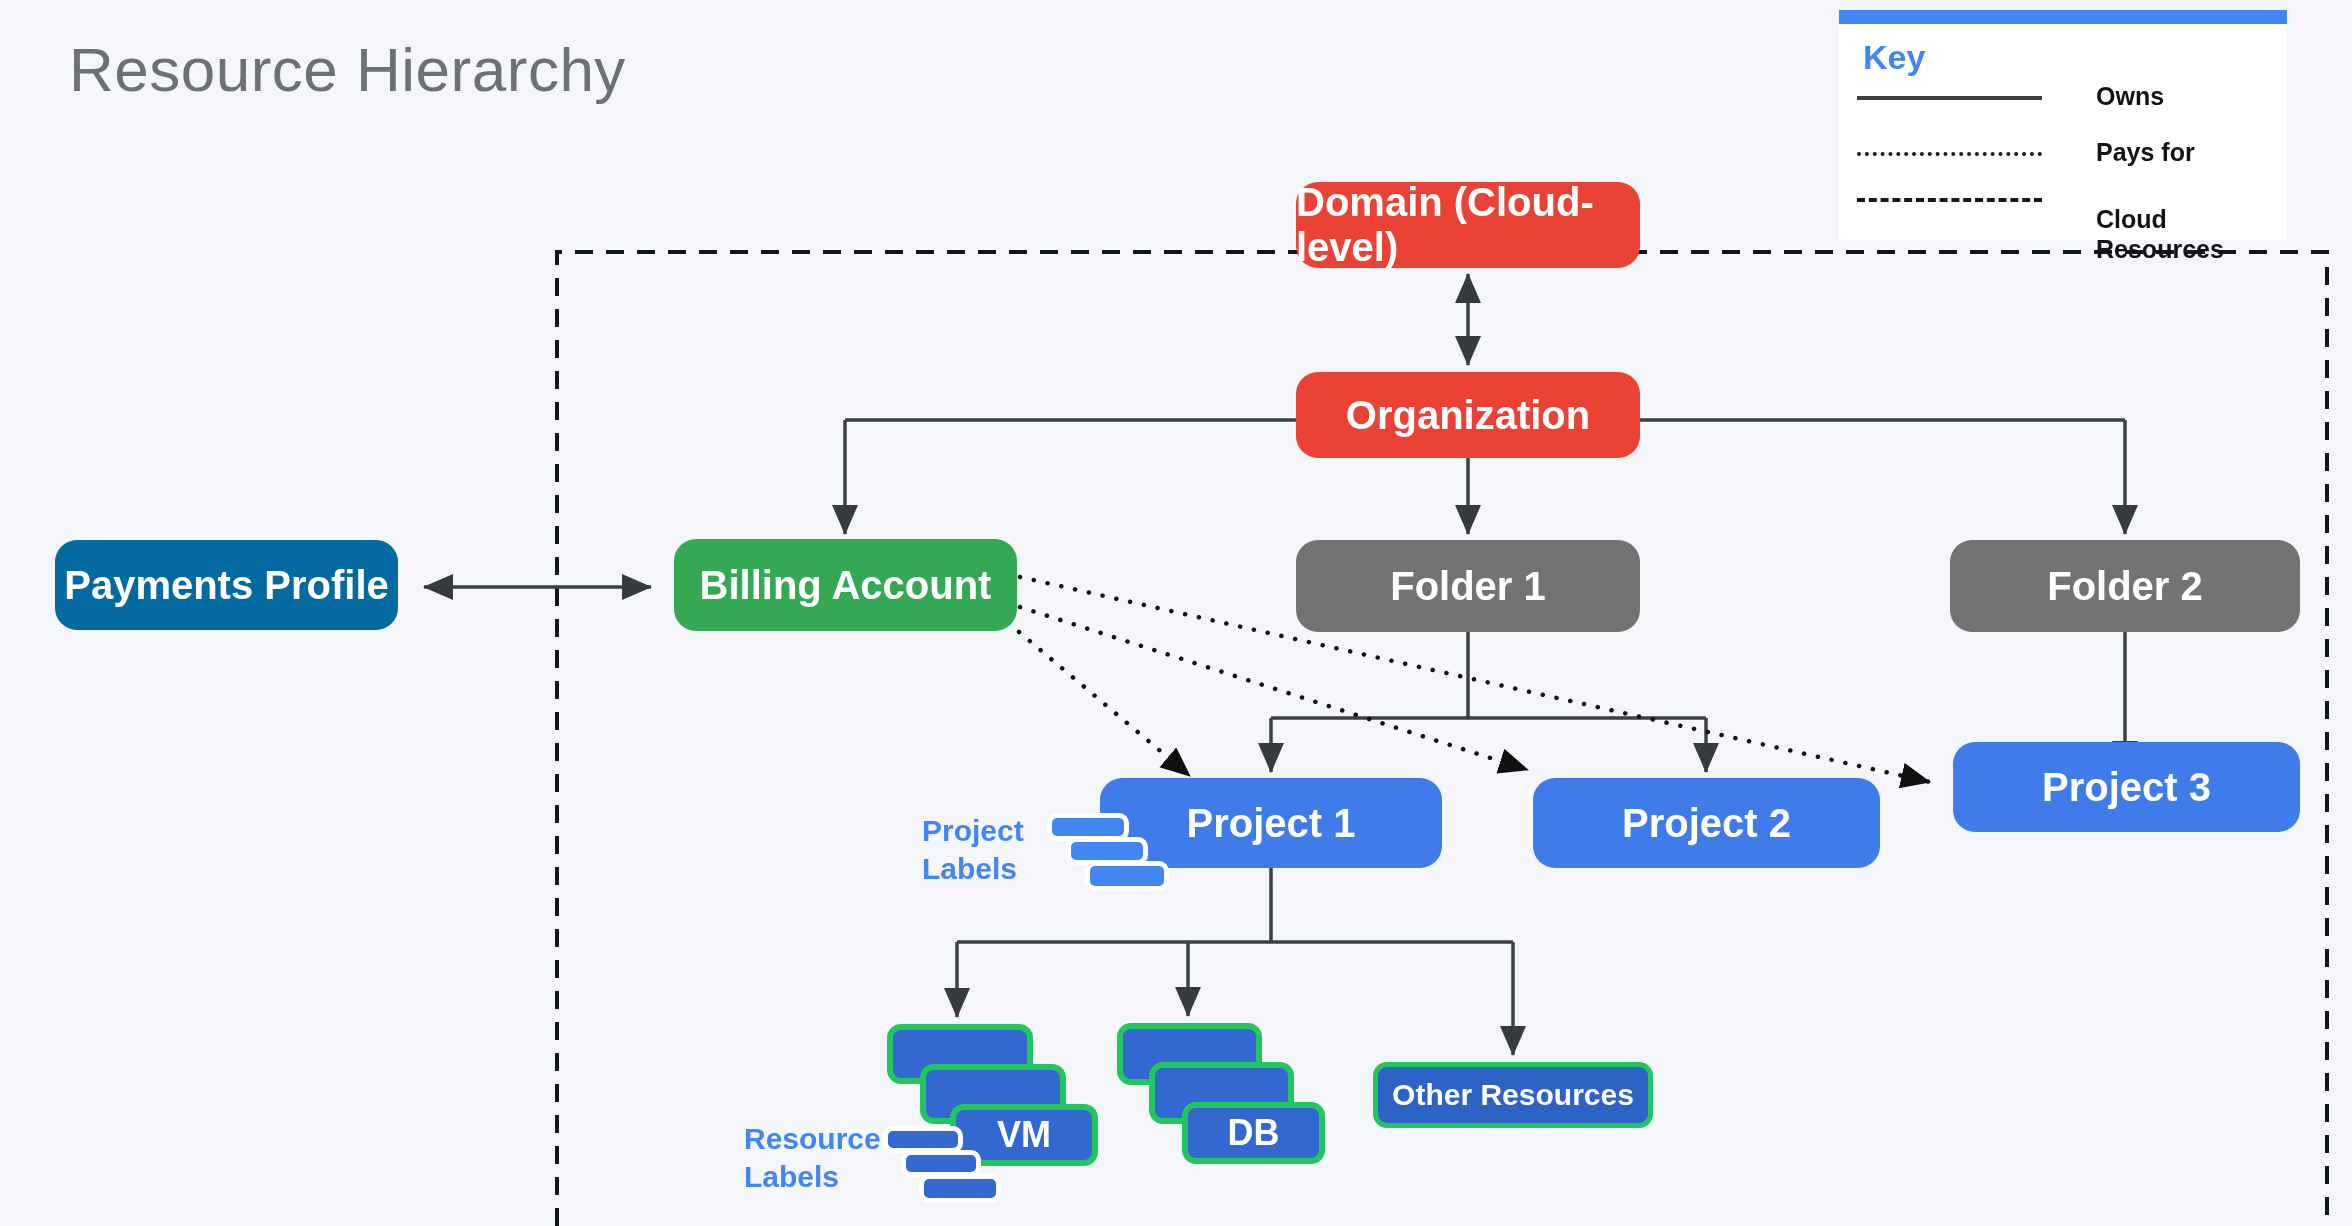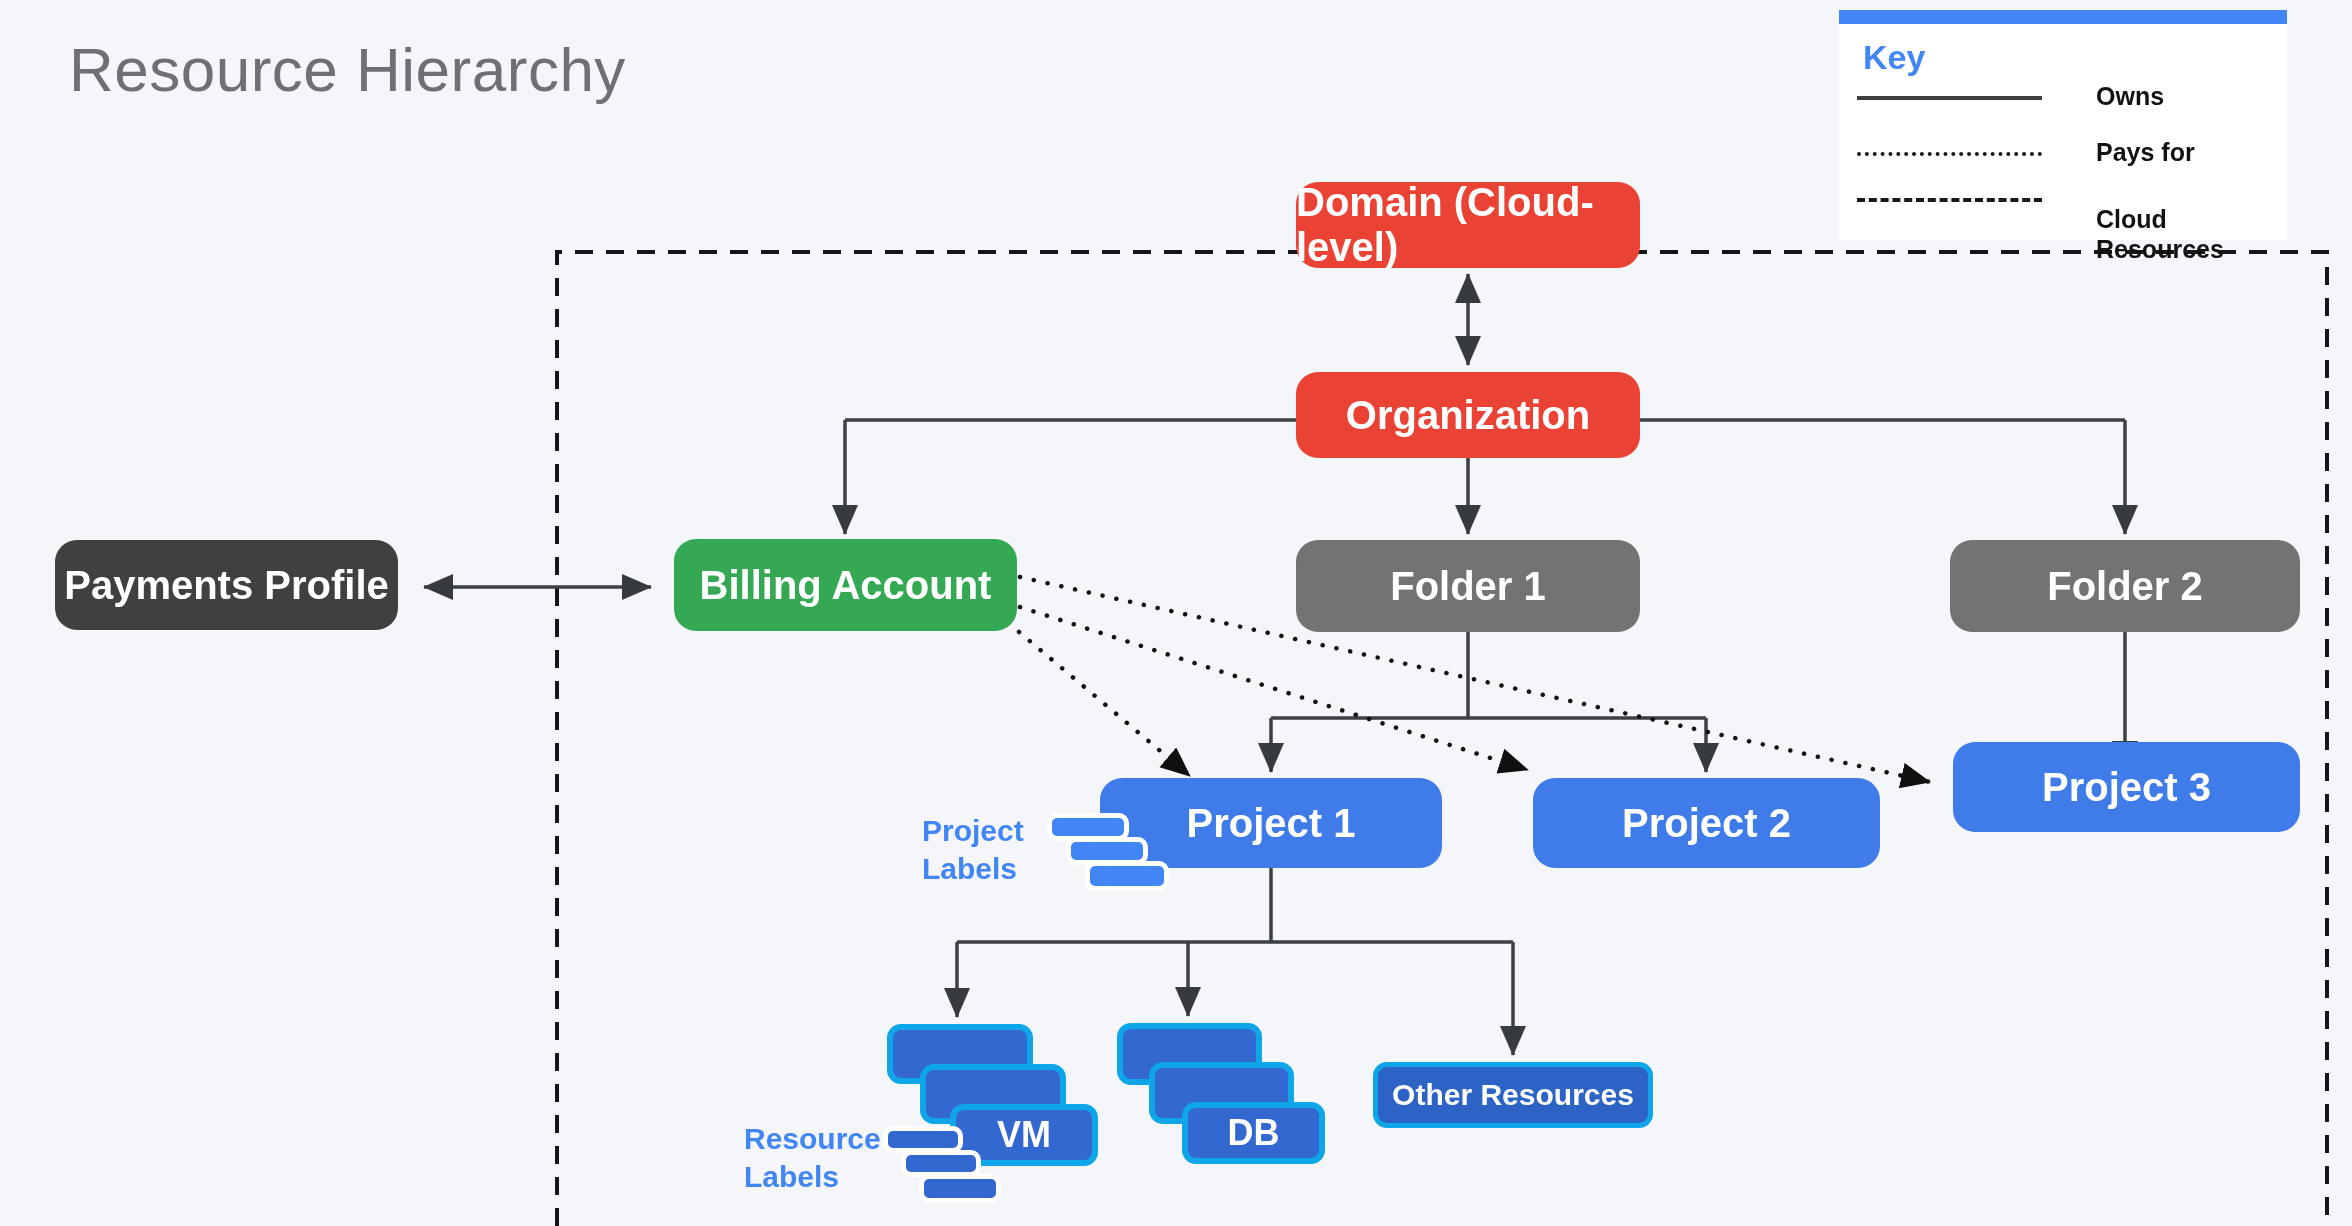--- a/index.html
+++ b/index.html
@@ -5,30 +5,30 @@
   html,body{margin:0;padding:0;background:#eceef1;}
   #canvas{
     position:relative;width:2352px;height:1226px;overflow:hidden;
     background:#F5F6F9;
     font-family:"Liberation Sans", sans-serif;
   }
   
   #wires{position:absolute;left:0;top:0;z-index:1;}
   .node{position:absolute;z-index:2;display:flex;align-items:center;justify-content:center;
         border-radius:22px;color:#fff;font-weight:700;font-size:40px;box-sizing:border-box;}
-  .stackbox{position:absolute;z-index:3;border:6px solid #0ea5e9;border-radius:14px;
+  .stackbox{position:absolute;z-index:3;border:6px solid #22c55e;border-radius:14px;
         box-sizing:border-box;background:#3368D1;display:flex;align-items:center;justify-content:center;
         color:#fff;font-weight:700;font-size:36px;}
   .chip{position:absolute;z-index:3;border:5px solid #fff;border-radius:10px;box-sizing:border-box;}
   .chip.light{background:#4285F4;}
   .chip.dark{background:#3368D1;}
   
   .red{background:#EA4335;}
   .green{background:#34A853;}
-  .yellow{background:#404040;}
+  .yellow{background:#0369a1;}
   .blue{background:#737373;}
   .projblue{background:#3F7CEA;}
   
   #page-title{position:absolute;left:40px;top:34px;z-index:4;
     font-size:62px;font-weight:400;color:#6D7075;letter-spacing:0.5px;margin-left:29px;}
   
   #key-panel{position:absolute;left:1839px;top:10px;width:448px;height:230px;background:#fff;z-index:4;}
   #key-bar{position:absolute;left:0;top:0;width:100%;height:14px;background:#4285F4;}
   #key-heading{position:absolute;left:24px;top:28px;font-size:34px;font-weight:700;color:#4285F4;}
   .key-line{position:absolute;left:18px;width:185px;height:0;}

